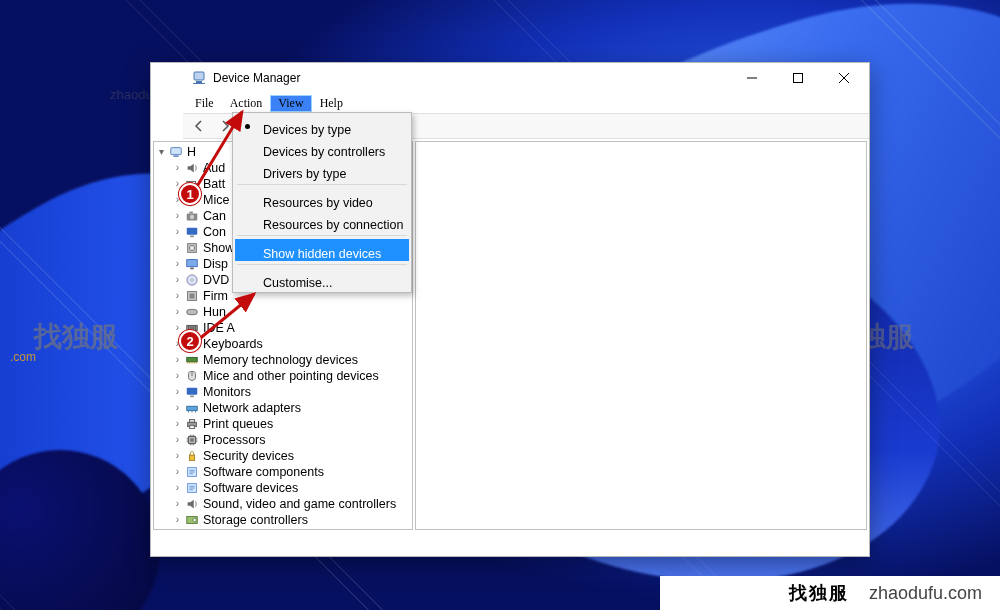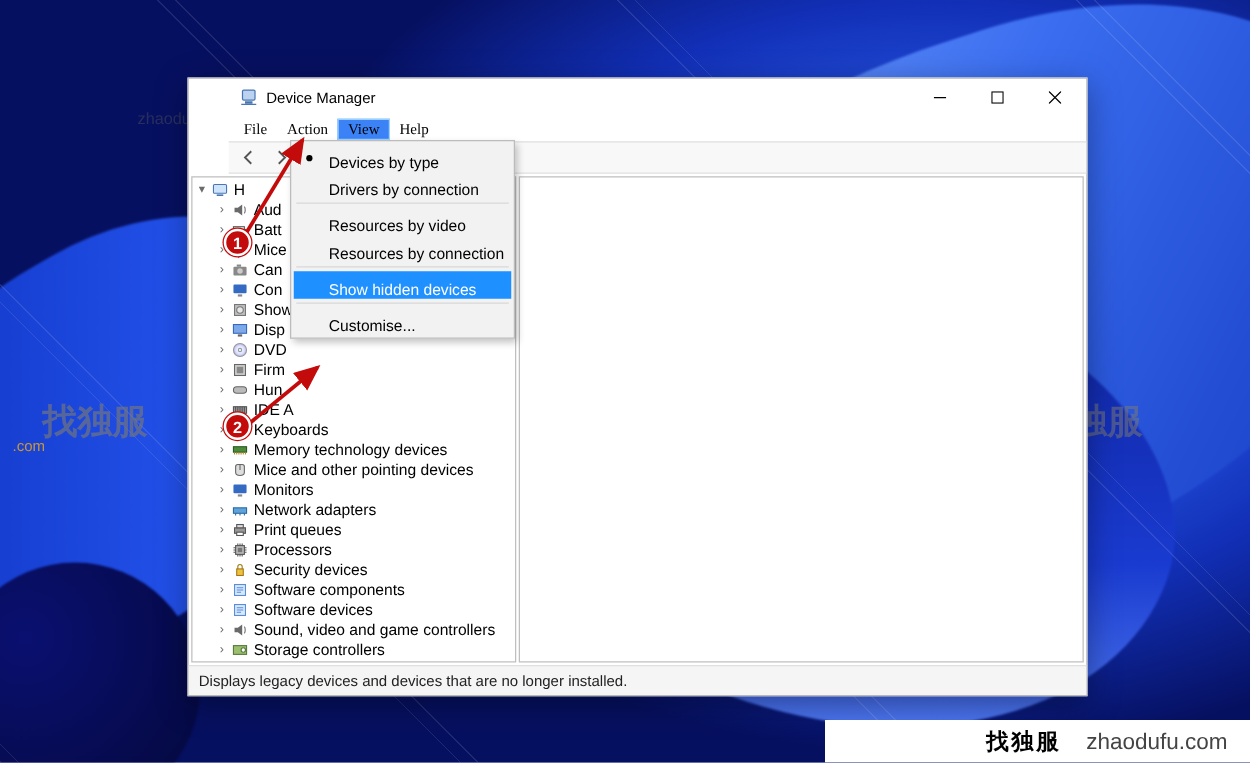--- a/index.html
+++ b/index.html
@@ -413,32 +413,32 @@
                 <circle cx="11" cy="8" r="2" fill="#fff" stroke="#567a3a"></circle>
               </svg>
             </span>
             <span class="lbl">Storage controllers</span>
           </div>
         </div>
     </div>
     <div class="blank"></div>
   </div>
 
-  <div class="status">
-    <span>Displays legacy devices and devices that are no longer installed.</span>
-  </div>
 </div>
 
 <div class="dropdown">
   <div class="ditem">
       <span class="bullet"></span>
       <span>Devices by type</span>
     </div>
   <div class="ditem">
-      <span>Drivers by connection</span>
+      <span>Devices by controllers</span>
+    </div>
+  <div class="ditem">
+      <span>Drivers by type</span>
     </div>
   <div class="dsep"></div>
   <div class="ditem">
       <span>Resources by video</span>
     </div>
   <div class="ditem">
       <span>Resources by connection</span>
     </div>
   <div class="dsep"></div>
   <div class="ditem hl">

